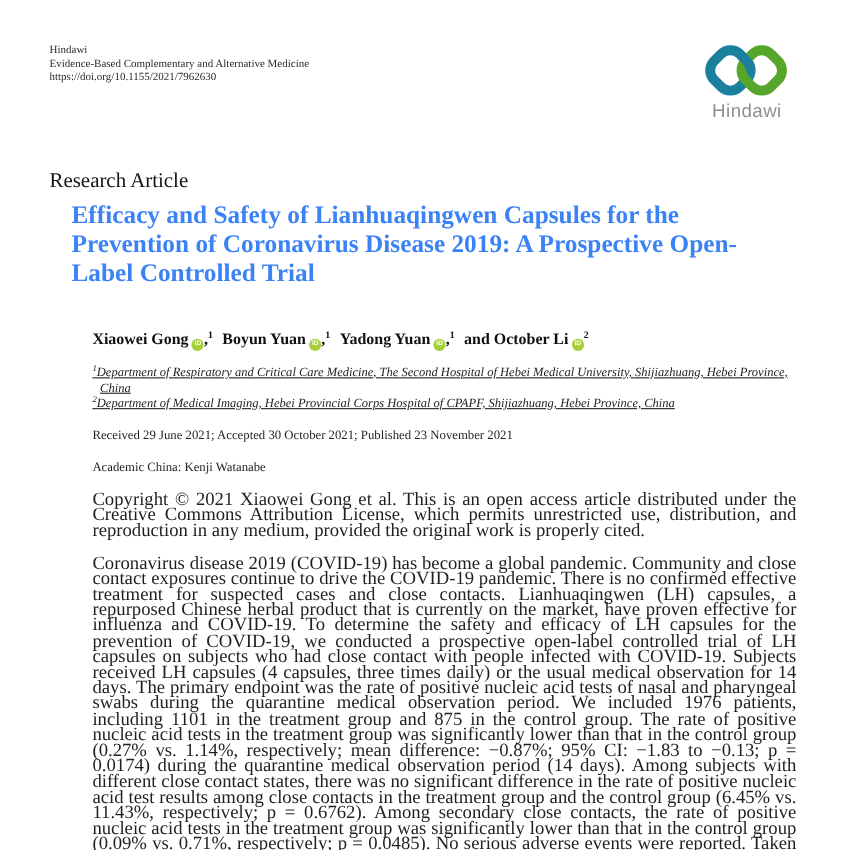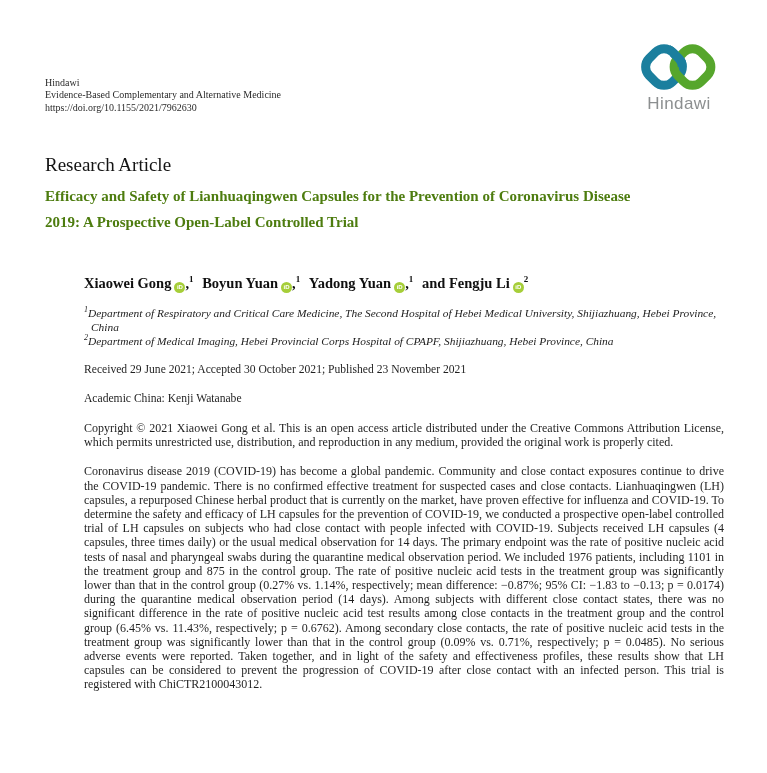--- a/index.html
+++ b/index.html
@@ -14,21 +14,21 @@
     width: 767px;
     height: 773px;
     background: #ffffff;
     padding: 40px 45px 0 45px;
     overflow: hidden;
   }
   
   .masthead {
     display: flex;
     justify-content: space-between;
-    align-items: flex-end;
+    align-items: flex-start;
     min-height: 74px;
   }
   .pub-info {
     font-size: 10px;
     line-height: 12.5px;
     color: #2a2a2a;
   }
   .pub-info .doi { color: #2a2a2a; text-decoration: none; display: block; }
   .logo-block {
     width: 86px;
@@ -44,25 +44,26 @@
     margin-top: 3px;
   }
   
   .article-type {
     margin-top: 40px;
     font-size: 19px;
     color: #141414;
   }
   .article-title {
     margin-top: 7px;
-    font-size: 15px;
+    font-size: 23px;
     line-height: 26px;
     font-weight: bold;
-    color: #4d7c0f;
+    color: #3b82f6;
     max-width: 608px;
+    margin-left: 20px;
   }
   
   .content {
     margin-left: 39px;
     width: 640px;
   }
   .authors {
     margin-top: 40px;
     font-size: 14.5px;
     font-weight: bold;
@@ -84,33 +85,34 @@
     line-height: 11px;
     color: #ffffff;
     cursor: pointer;
   }
   .affiliations {
     margin-top: 13px;
     font-style: italic;
     font-size: 11.4px;
     line-height: 14px;
     color: #222222;
+    text-decoration: underline;
   }
   .affiliation { padding-left: 7px; text-indent: -7px; }
   .affiliation sup { font-size: 8px; font-style: italic; line-height: 0; }
   .meta-line {
     margin-top: 15px;
     font-size: 11.6px;
     line-height: 14px;
     color: #1f1f1f;
   }
   .meta-line .email { color: #1f1f1f; text-decoration: none; cursor: pointer; }
   .body-par {
     margin-top: 15px;
-    font-size: 12px;
+    font-size: 17px;
     line-height: 14.2px;
     text-align: justify;
     color: #1f1f1f;
   }
 </style>
 </head>
 <body>
 
 <div class="page">
 
@@ -142,21 +144,21 @@
 
   <div class="article-type">Research Article</div>
   <h1 class="article-title">Efficacy and Safety of Lianhuaqingwen Capsules for the Prevention of Coronavirus Disease 2019: A Prospective Open-Label Controlled Trial</h1>
 
   <div class="content">
 
     <div class="authors">
       <span class="author"><span>Xiaowei Gong</span><span class="orcid" style="background: rgb(166, 206, 57);">iD</span><span>,</span><sup>1</sup></span>
       <span class="author"><span>Boyun Yuan</span><span class="orcid" style="background: rgb(166, 206, 57);">iD</span><span>,</span><sup>1</sup></span>
       <span class="author"><span>Yadong Yuan</span><span class="orcid" style="background: rgb(166, 206, 57);">iD</span><span>,</span><sup>1</sup></span>
-      <span class="author"><span>and Fengju Li</span><span class="orcid" style="background: rgb(166, 206, 57);">iD</span><span></span><sup>2</sup></span>
+      <span class="author"><span>and October Li</span><span class="orcid" style="background: rgb(166, 206, 57);">iD</span><span></span><sup>2</sup></span>
     </div>
 
     <div class="affiliations">
       <div class="affiliation"><sup>1</sup><span>Department of Respiratory and Critical Care Medicine, The Second Hospital of Hebei Medical University, Shijiazhuang, Hebei Province, China</span></div>
       <div class="affiliation"><sup>2</sup><span>Department of Medical Imaging, Hebei Provincial Corps Hospital of CPAPF, Shijiazhuang, Hebei Province, China</span></div>
     </div>
 
 
     <p class="meta-line">Received 29 June 2021; Accepted 30 October 2021; Published 23 November 2021</p>
 

